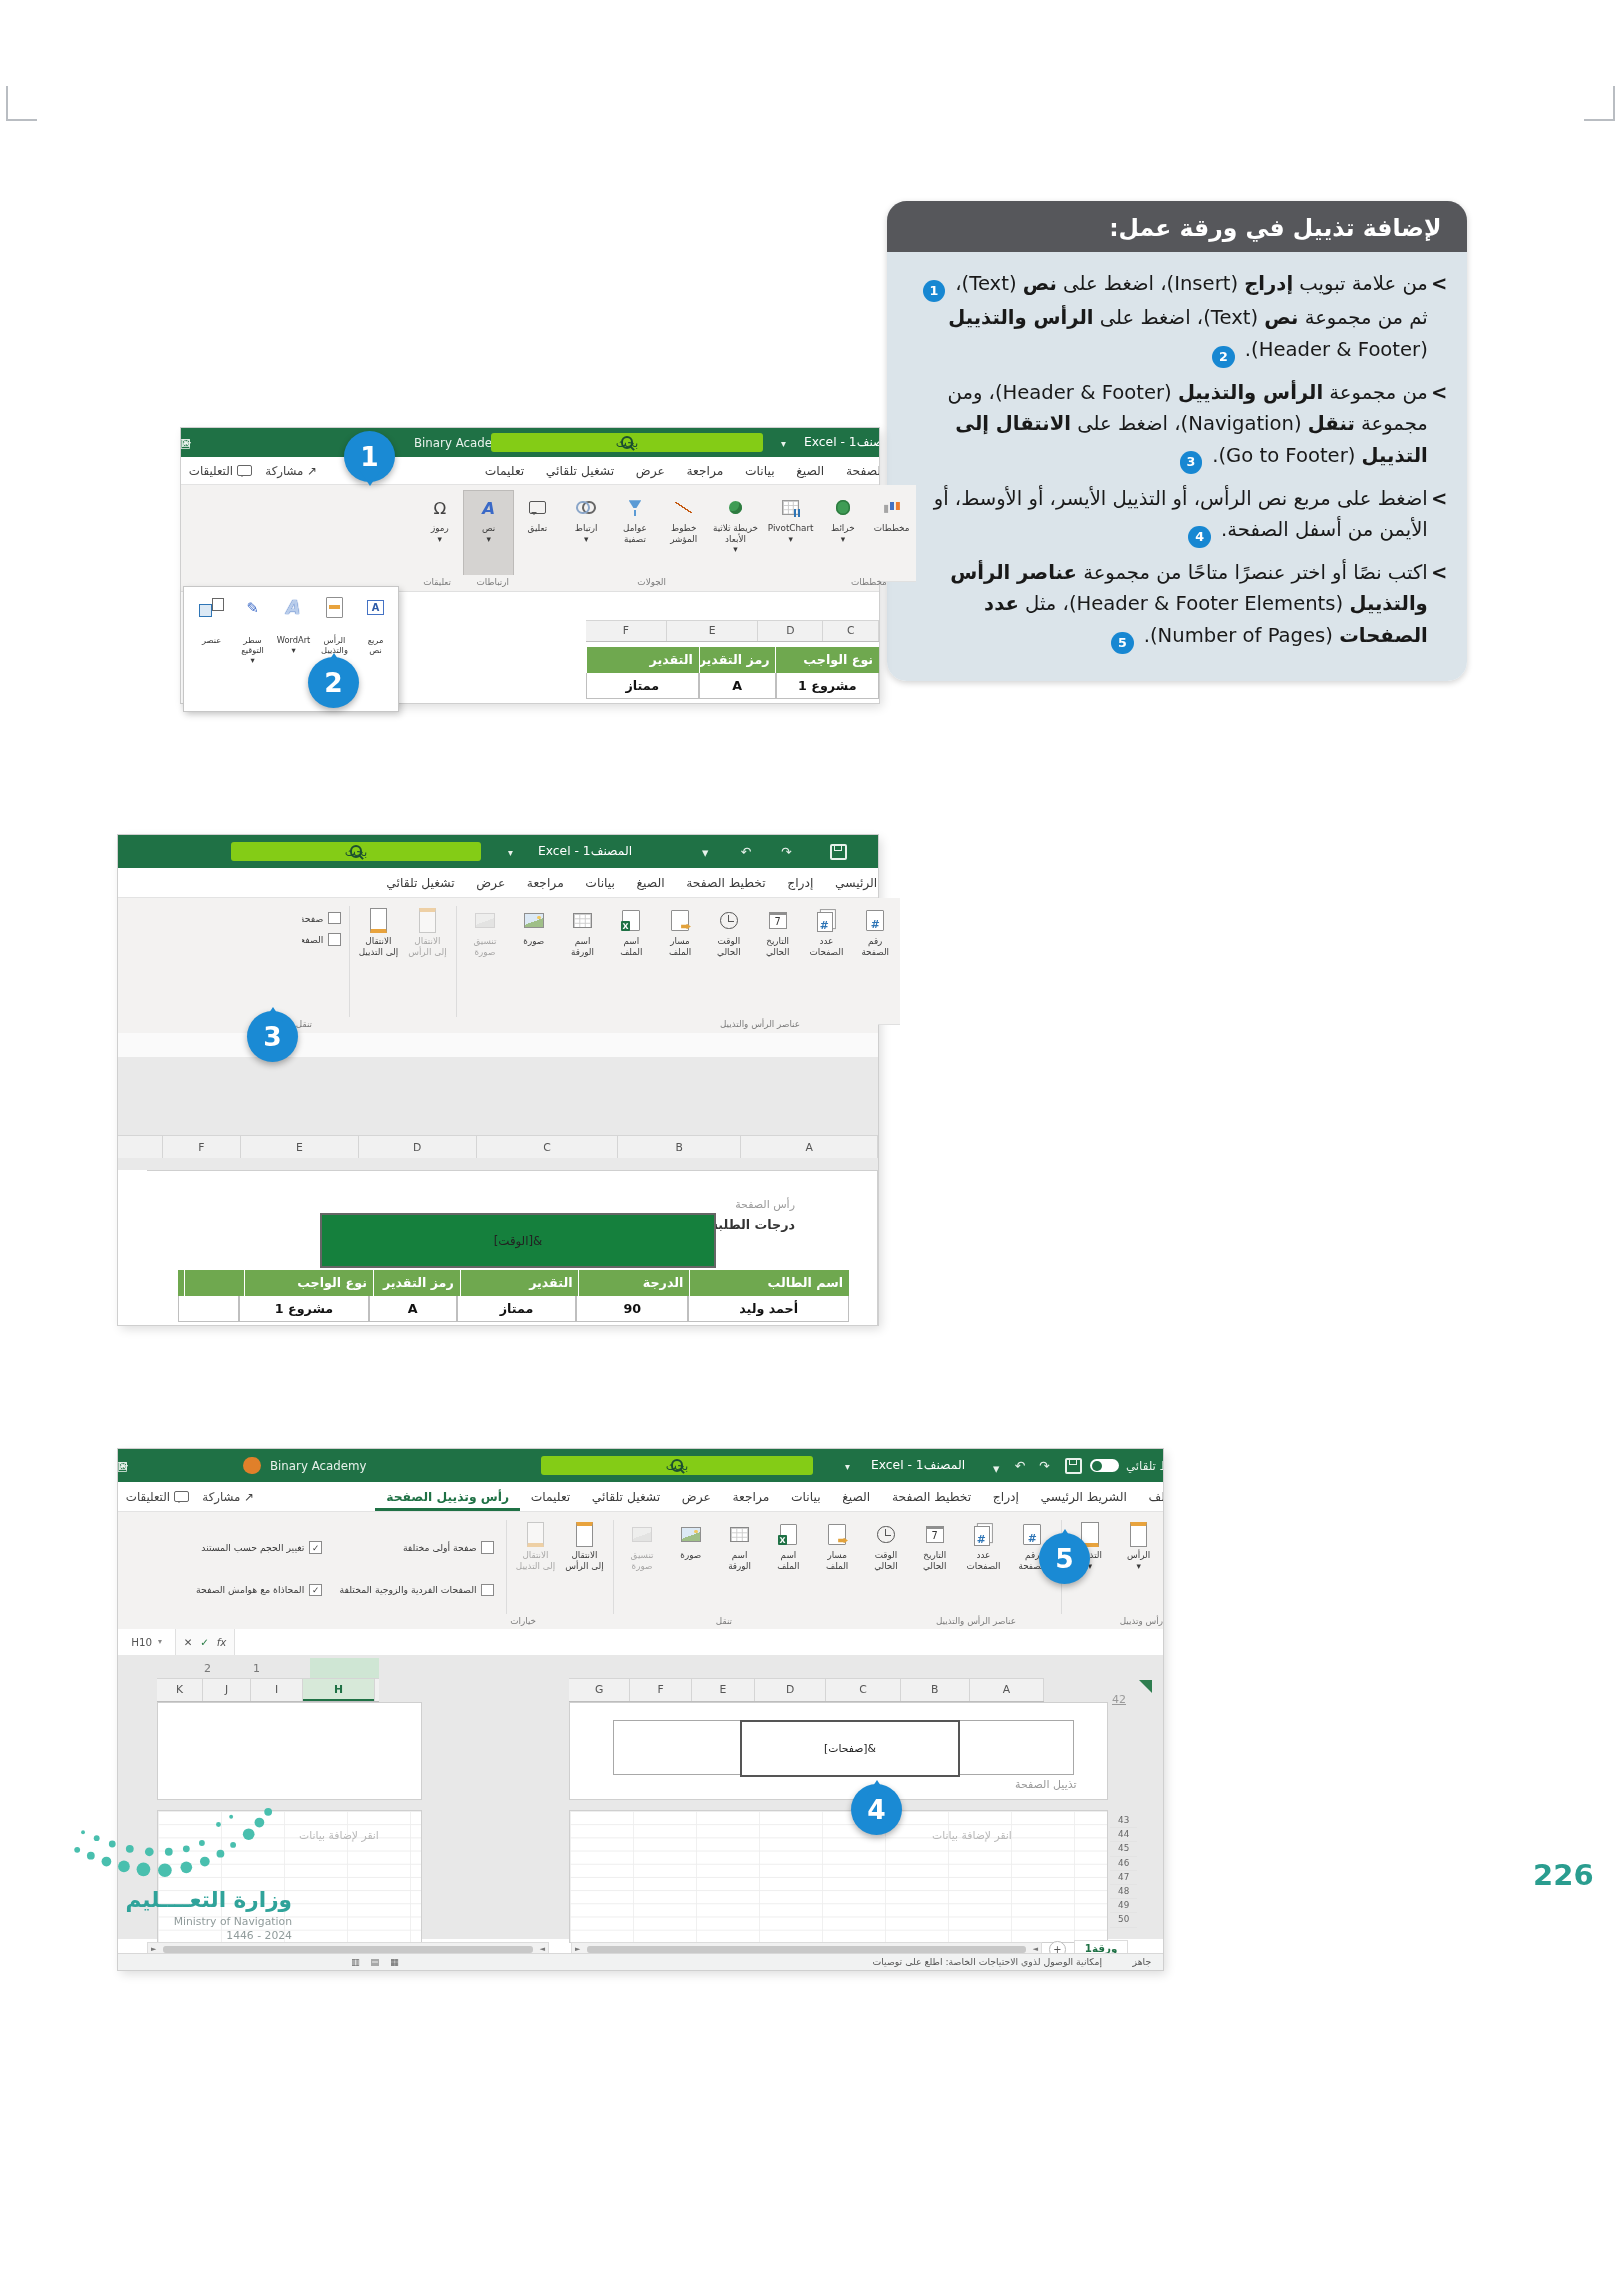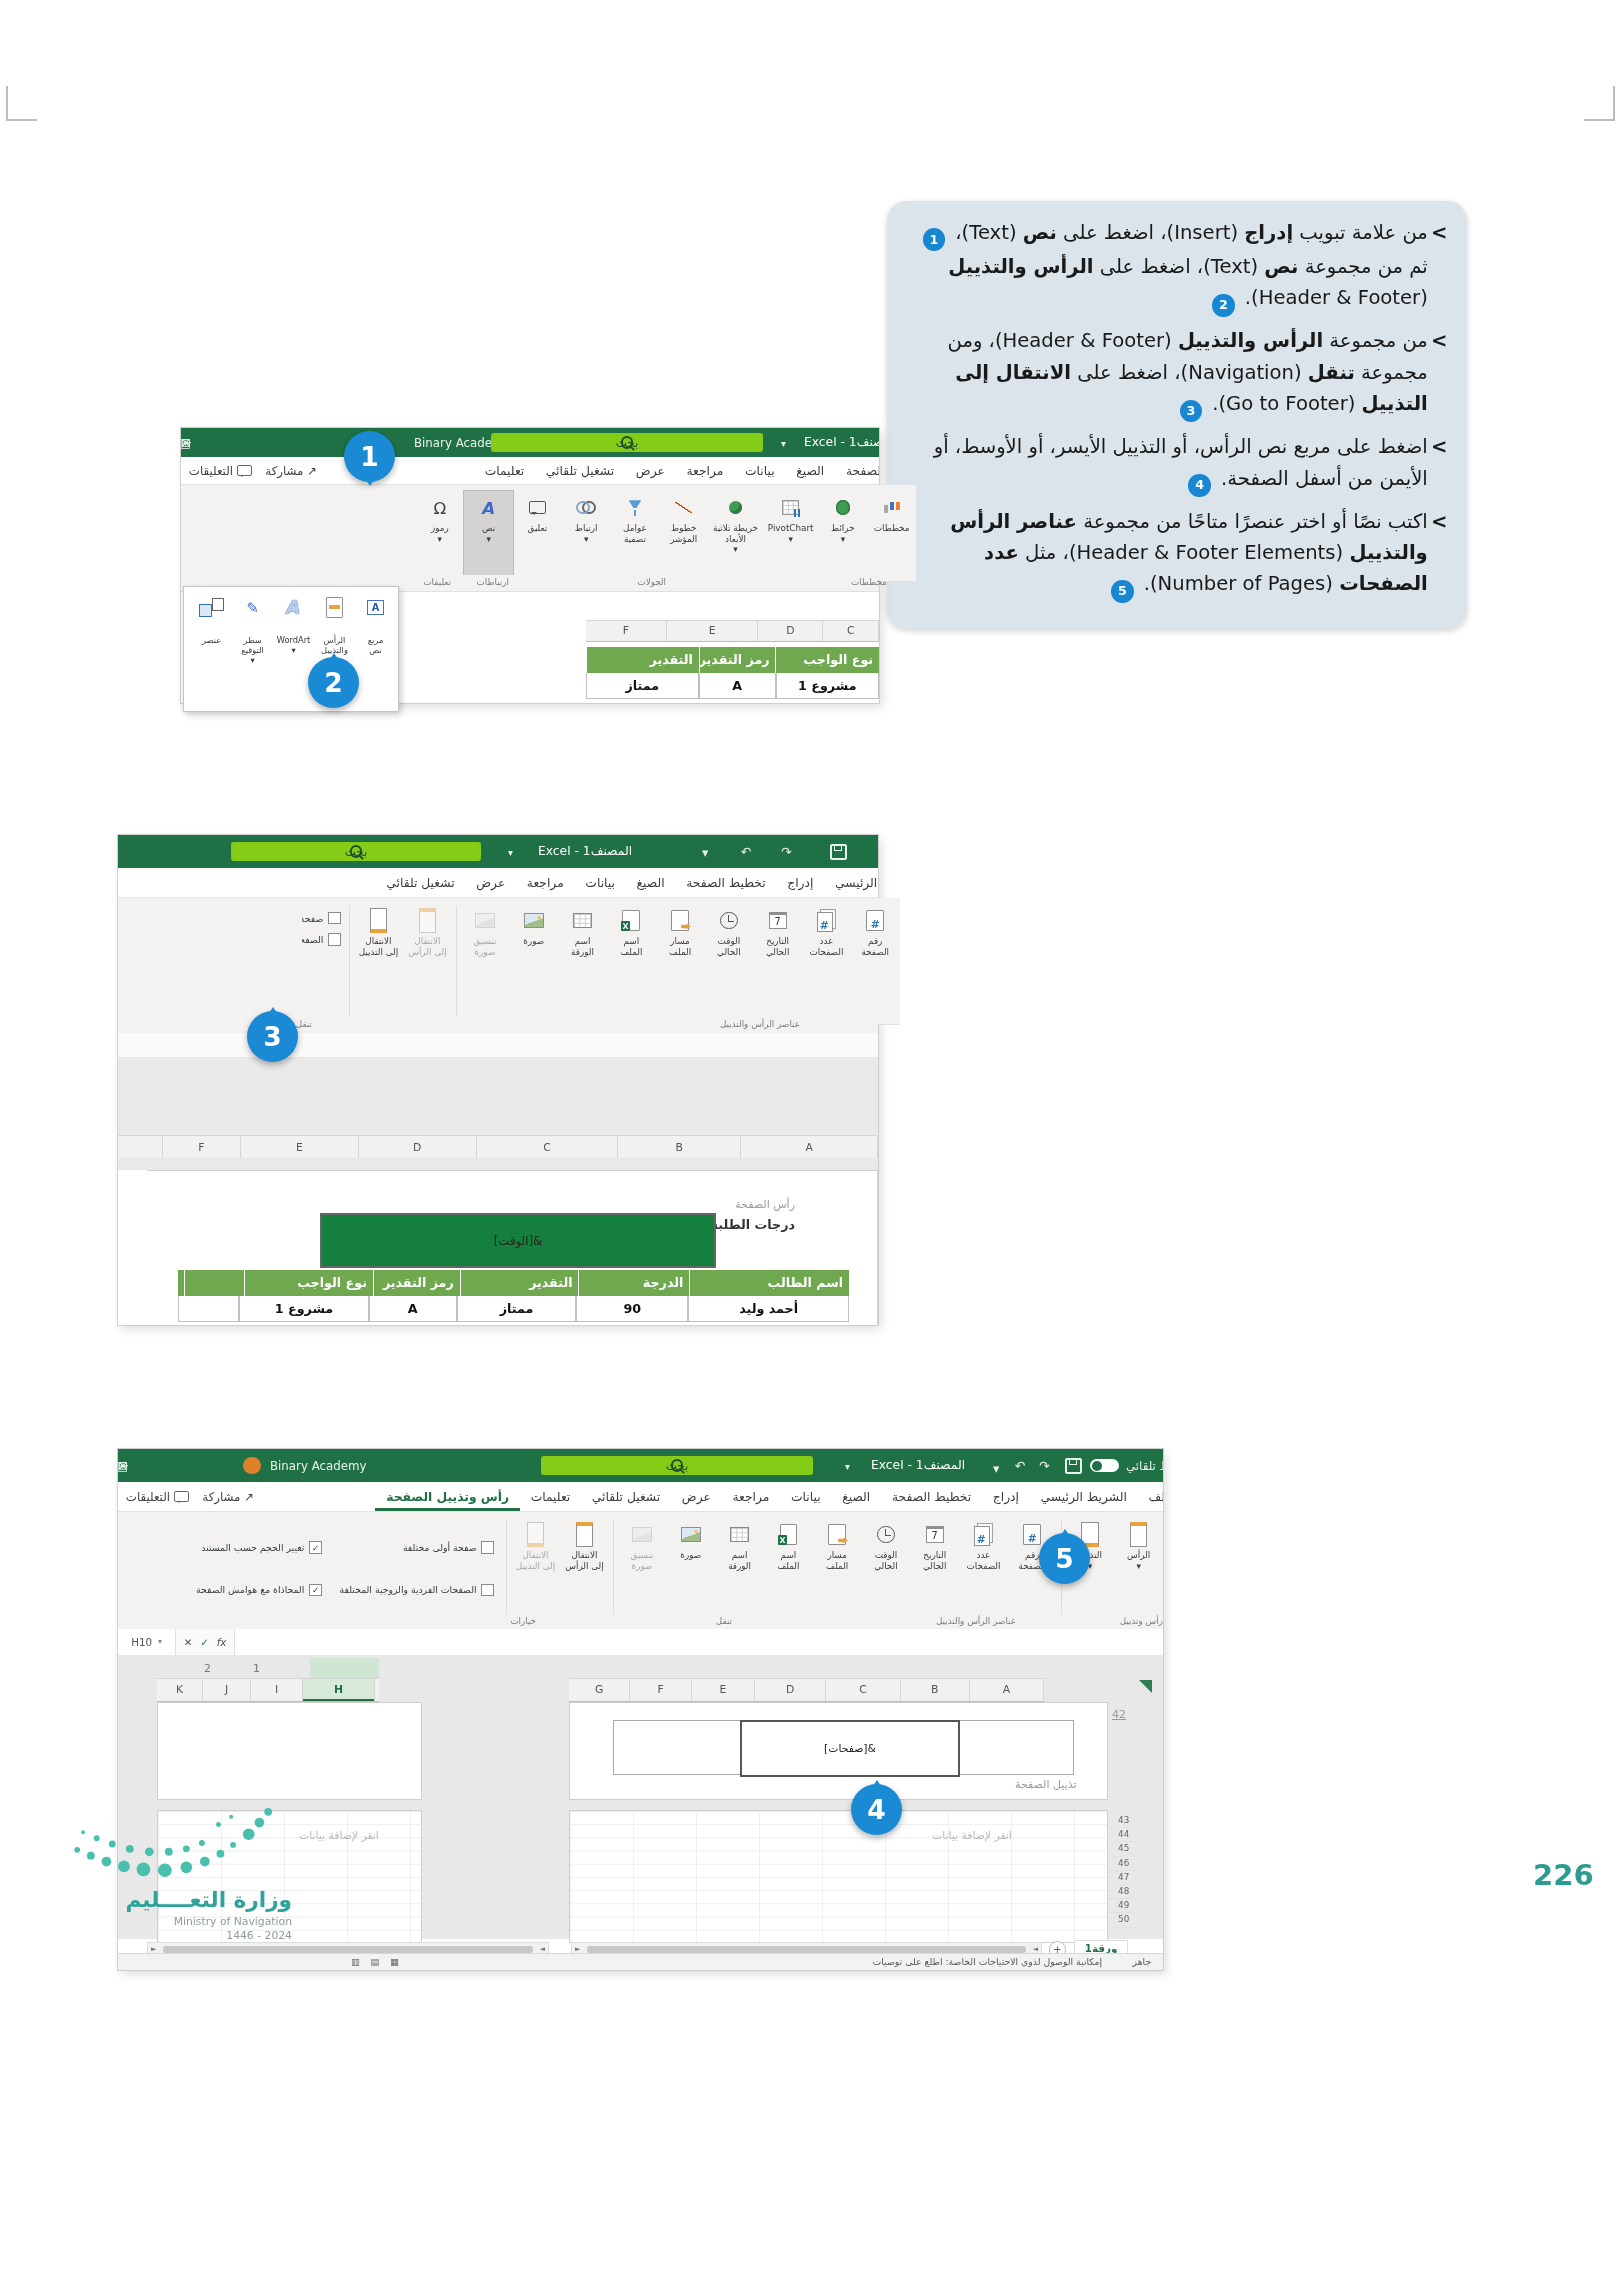--- a/index.html
+++ b/index.html
@@ -164,20 +164,21 @@
 </style>
 </head>
 <body>
 
 <div class="page">
 
   <div class="crop tl"></div>
   <div class="crop tr"></div>
 
   <section class="infobox">
+    <div class="infobox-head">لإضافة تذييل في ورقة عمل:</div>
     <div class="infobox-body" id="steps">
         <div class="step"><span class="chev">&lt;</span><span>من علامة تبويب </span><span class="bold">إدراج</span><span> (Insert)، اضغط على </span><span class="bold">نص</span><span> (Text)، </span><span class="nbadge">1</span><span> ثم من مجموعة </span><span class="bold">نص</span><span> (Text)، اضغط على </span><span class="bold">الرأس والتذييل</span><span> (Header &amp; Footer). </span><span class="nbadge">2</span></div>
         <div class="step"><span class="chev">&lt;</span><span>من مجموعة </span><span class="bold">الرأس والتذييل</span><span> (Header &amp; Footer)، ومن مجموعة </span><span class="bold">تنقل</span><span> (Navigation)، اضغط على </span><span class="bold">الانتقال إلى التذييل</span><span> (Go to Footer). </span><span class="nbadge">3</span></div>
         <div class="step"><span class="chev">&lt;</span><span>اضغط على مربع نص الرأس، أو التذييل الأيسر، أو الأوسط، أو الأيمن من أسفل الصفحة. </span><span class="nbadge">4</span></div>
         <div class="step"><span class="chev">&lt;</span><span>اكتب نصًا أو اختر عنصرًا متاحًا من مجموعة </span><span class="bold">عناصر الرأس والتذييل</span><span> (Header &amp; Footer Elements)، مثل </span><span class="bold">عدد الصفحات</span><span> (Number of Pages). </span><span class="nbadge">5</span></div>
       </div>
   </section>
 
   <section class="shot" id="shot1" style="left:181px;top:428px;width:698px;height:275px;">
     <div class="tb" style="height:29px;">
@@ -630,21 +631,21 @@
         <div class="colcell" style="width: 63px;">E</div>
         <div class="colcell" style="width: 71px;">D</div>
         <div class="colcell" style="width: 74px;">C</div>
         <div class="colcell" style="width: 69px;">B</div>
         <div class="colcell" style="width: 74px;">A</div>
       </div>
     <div style="position:absolute;left:1021px;top:231px;width:0;height:0;border-top:13.7px solid #2e7d4f;border-left:13.7px solid transparent;"></div>
 
     <div class="pagesurface" style="left:39px;top:253px;width:263px;height:96px;"></div>
     <div class="pagesurface" style="left:451px;top:253px;width:537px;height:96px;"></div>
-    <span class="graylab" style="left:994px;top:259px;text-decoration:underline;">42</span>
+    <span class="graylab" style="left:994px;top:244px;text-decoration:underline;">42</span>
     <div style="position:absolute;left:495px;top:271px;width:459px;height:53px;border:1px solid #a8a8a8;background:#fff;"></div>
     <div style="position:absolute;left:622px;top:271px;width:216px;height:53px;border:2px solid #555;background:#fff;
                 display:flex;align-items:center;justify-content:center;font-size:10.8px;color:#222;" dir="rtl">&amp;[صفحات]</div>
     <span class="graylab" style="left:897px;top:329px;">تذييل الصفحة</span>
 
     <div class="pagesurface gridbg" style="left:39px;top:361px;width:263px;height:131px;"></div>
     <div class="pagesurface gridbg" style="left:451px;top:361px;width:537px;height:131px;"></div>
     <span class="ph" dir="rtl" style="left:814px;top:380px;">انقر لإضافة بيانات</span>
     <span class="ph" dir="rtl" style="left:181px;top:380px;">انقر لإضافة بيانات</span>
     <div class="gutter" style="left:992px;top:365px;width:27.4px;" id="s3gutter">

